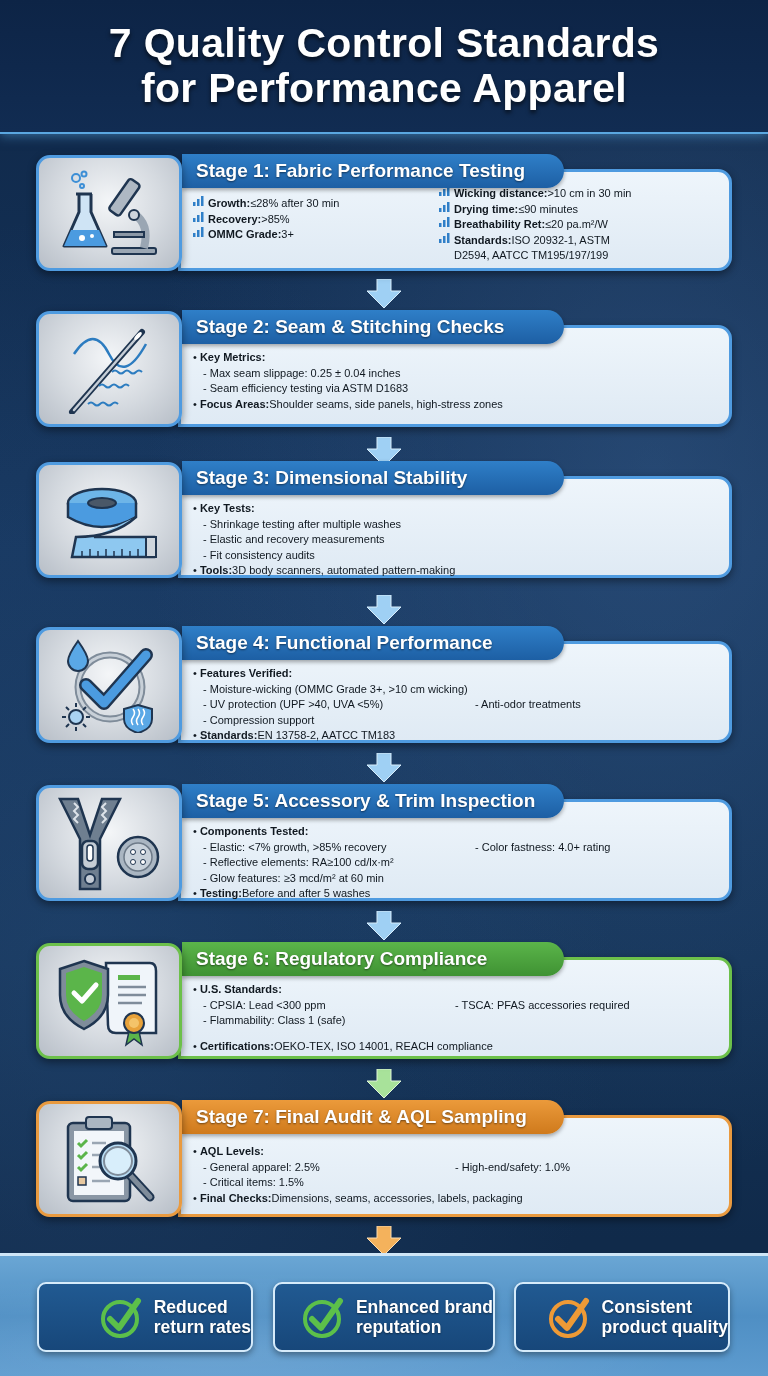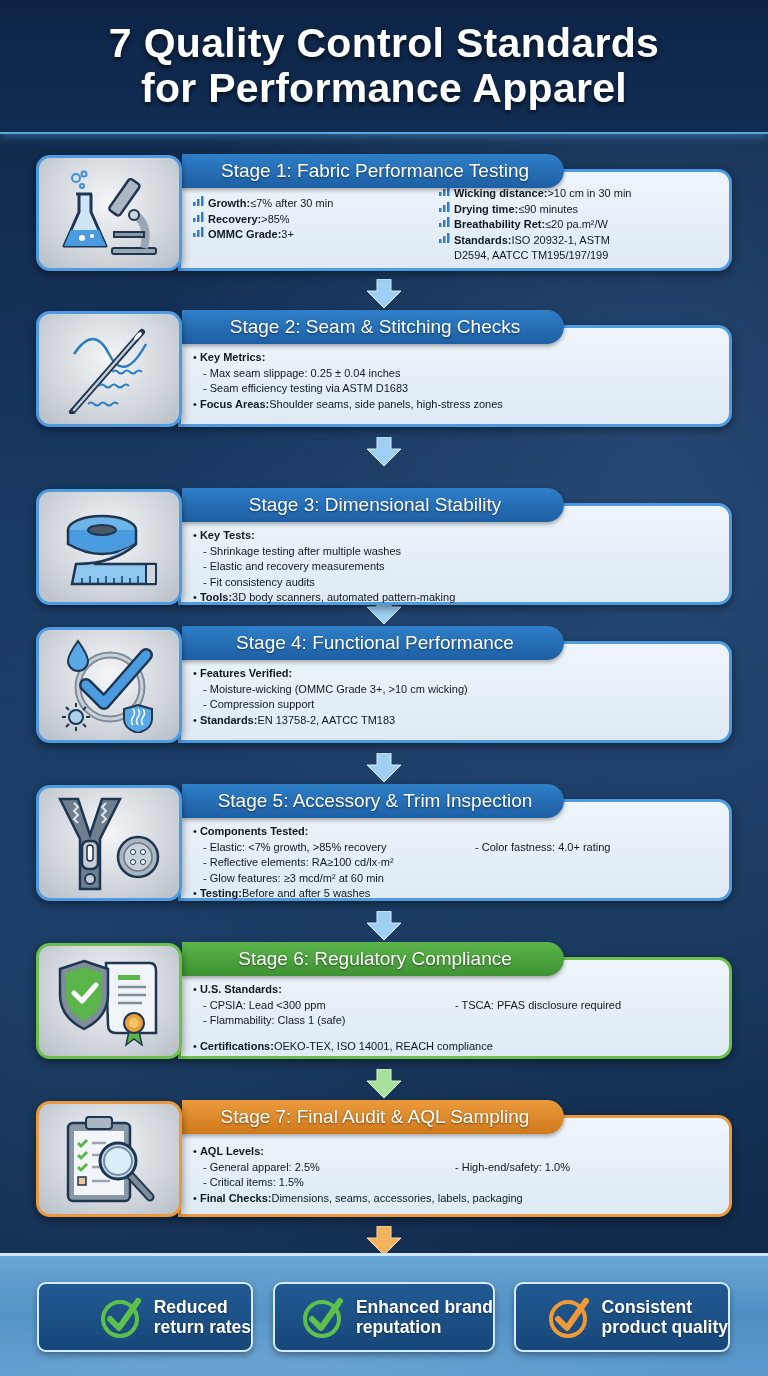--- a/index.html
+++ b/index.html
@@ -45,26 +45,25 @@
     background: linear-gradient(180deg, #eef5fb 0%, #dfeaf4 100%);
     border: 3px solid #4f9be0;
     border-radius: 0 14px 14px 0;
     box-shadow: 0 3px 8px rgba(0,0,0,0.45);
     z-index: 1;
   }
   .title-tab {
     position: absolute; left: 146px; top: -1px; width: 382px; height: 34px;
     background: linear-gradient(180deg, #2f7fc8 0%, #1d5fa4 100%);
     border-radius: 0 18px 18px 0;
-    color: #fff; font-weight: 400; font-size: 19px; line-height: 34px;
-    padding-left: 4px;
+    color: #fff; font-weight: 700; font-size: 19px; line-height: 34px;
+    padding-left: 14px;
     text-shadow: 0 1px 2px rgba(0,0,0,0.5);
     box-shadow: 0 2px 4px rgba(0,0,0,0.35);
     z-index: 2;
-    text-align: center;
   }
   .stage.green .icon-box, .stage.green .content-box { border-color: #6cc04a; }
   .stage.green .title-tab { background: linear-gradient(180deg, #5bb54a 0%, #3f9233 100%); }
   .stage.orange .icon-box, .stage.orange .content-box { border-color: #e99a3f; }
   .stage.orange .title-tab { background: linear-gradient(180deg, #eb9a3b 0%, #cf7a1c 100%); }
 
   .body-text {
     position: absolute; left: 12px; top: 22px; right: 10px;
     color: #101820; font-size: 11px; line-height: 15.5px;
   }
@@ -152,21 +151,21 @@
   <div class="content-box">
     <div class="body-text" style="top:24px">
       <div>
         <div class="row">
             <svg class="bar-icon" viewBox="0 0 11 10">
               <rect x="0" y="6" width="2.5" height="4" fill="#2f7fc8"></rect>
               <rect x="4" y="3" width="2.5" height="7" fill="#2f7fc8"></rect>
               <rect x="8" y="0" width="2.5" height="10" fill="#2f7fc8"></rect>
             </svg>
             <span class="b">Growth:</span>
-            <span> ≤7% after 30 min</span>
+            <span> ≤28% after 30 min</span>
           </div>
         <div class="row">
             <svg class="bar-icon" viewBox="0 0 11 10">
               <rect x="0" y="6" width="2.5" height="4" fill="#2f7fc8"></rect>
               <rect x="4" y="3" width="2.5" height="7" fill="#2f7fc8"></rect>
               <rect x="8" y="0" width="2.5" height="10" fill="#2f7fc8"></rect>
             </svg>
             <span class="b">Recovery:</span>
             <span> &gt;85%</span>
           </div>
@@ -246,21 +245,21 @@
       <div class="row sub">- Seam efficiency testing via ASTM D1683</div>
       <div class="row">
           <span>•&nbsp;</span>
           <span class="b">Focus Areas:</span>
           <span> Shoulder seams, side panels, high-stress zones</span>
         </div>
     </div>
   </div>
 </div>
 
-<div class="stage" style="top:489px">
+<div class="stage" style="top:462px">
   <div class="icon-box">
     <svg width="110" height="90" viewBox="0 0 110 90">
       <ellipse cx="48" cy="28" rx="34" ry="14" fill="#6db5e8" stroke="#1f3550" stroke-width="2.5"></ellipse>
       <path d="M14 28 V42 Q48 62 82 42 V28" fill="#4b9be0" stroke="#1f3550" stroke-width="2.5"></path>
       <ellipse cx="48" cy="28" rx="14" ry="5" fill="#4a5868" stroke="#1f3550" stroke-width="2"></ellipse>
       <path d="M82 42 Q60 62 22 62 L18 82 H100 V62 H40" fill="#8ec8f0" stroke="#1f3550" stroke-width="2.5"></path>
       <path d="M28 82 V76 M36 82 V74 M44 82 V76 M52 82 V74 M60 82 V76 M68 82 V74 M76 82 V76 M84 82 V74" stroke="#1f3550" stroke-width="1.5"></path>
       <rect x="92" y="62" width="10" height="20" fill="#cfd6dd" stroke="#1f3550" stroke-width="2"></rect>
     </svg>
   </div>
@@ -298,20 +297,24 @@
     </svg>
   </div>
   <div class="title-tab">Stage 4: Functional Performance</div>
   <div class="content-box">
     <div class="body-text">
       <div class="row">
           <span>•&nbsp;</span>
           <span class="b">Features Verified:</span>
         </div>
       <div class="row sub">- Moisture-wicking (OMMC Grade 3+, &gt;10 cm wicking)</div>
+      <div class="row sub" style="position:relative">
+          <span>- UV protection (UPF &gt;40, UVA &lt;5%)</span>
+          <span class="col2" style="left:282px">- Anti-odor treatments</span>
+        </div>
       <div class="row sub">- Compression support</div>
       <div class="row">
           <span>•&nbsp;</span>
           <span class="b">Standards:</span>
           <span class="b" style="font-weight:400"> EN 13758-2, AATCC TM183</span>
         </div>
     </div>
   </div>
 </div>
 
@@ -369,21 +372,21 @@
   </div>
   <div class="title-tab">Stage 6: Regulatory Compliance</div>
   <div class="content-box">
     <div class="body-text">
       <div class="row">
           <span>•&nbsp;</span>
           <span class="b">U.S. Standards:</span>
         </div>
       <div class="row sub" style="position:relative">
           <span>- CPSIA: Lead &lt;300 ppm</span>
-          <span class="col2" style="left:262px">- TSCA: PFAS disclosure required</span>
+          <span class="col2" style="left:262px">- TSCA: PFAS accessories required</span>
         </div>
       <div class="row sub">- Flammability: Class 1 (safe)</div>
       <div class="row" style="margin-top:10px">
           <span>•&nbsp;</span>
           <span class="b">Certifications:</span>
           <span> OEKO-TEX, ISO 14001, REACH compliance</span>
         </div>
     </div>
   </div>
 </div>

